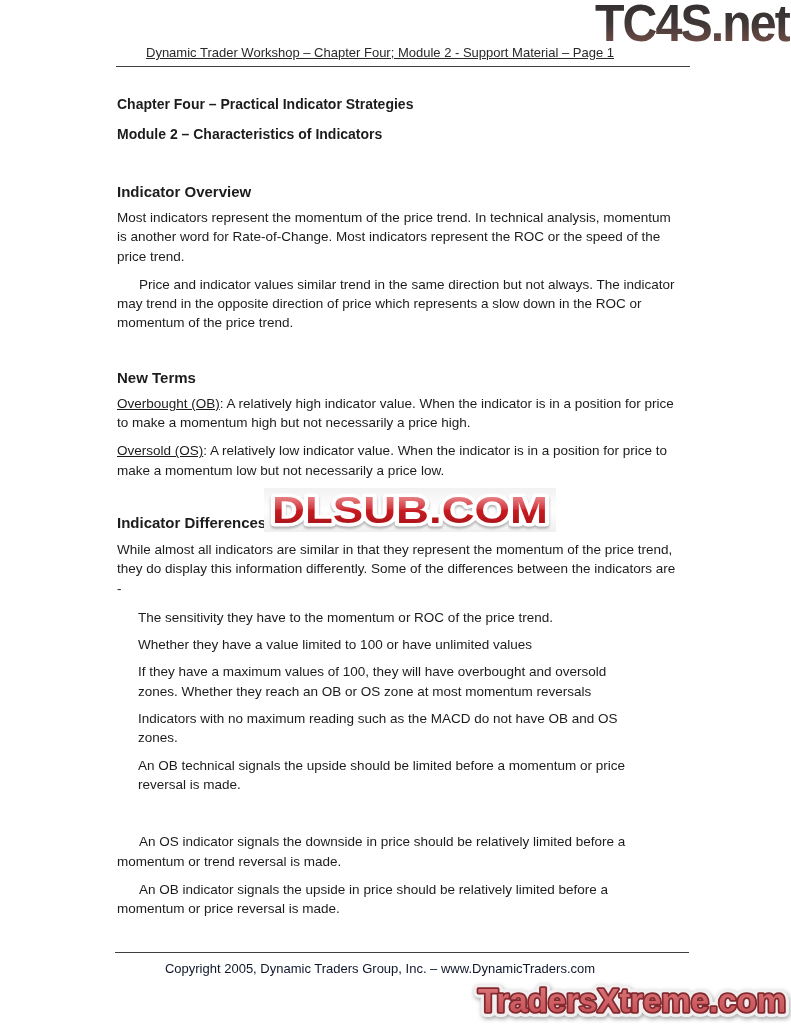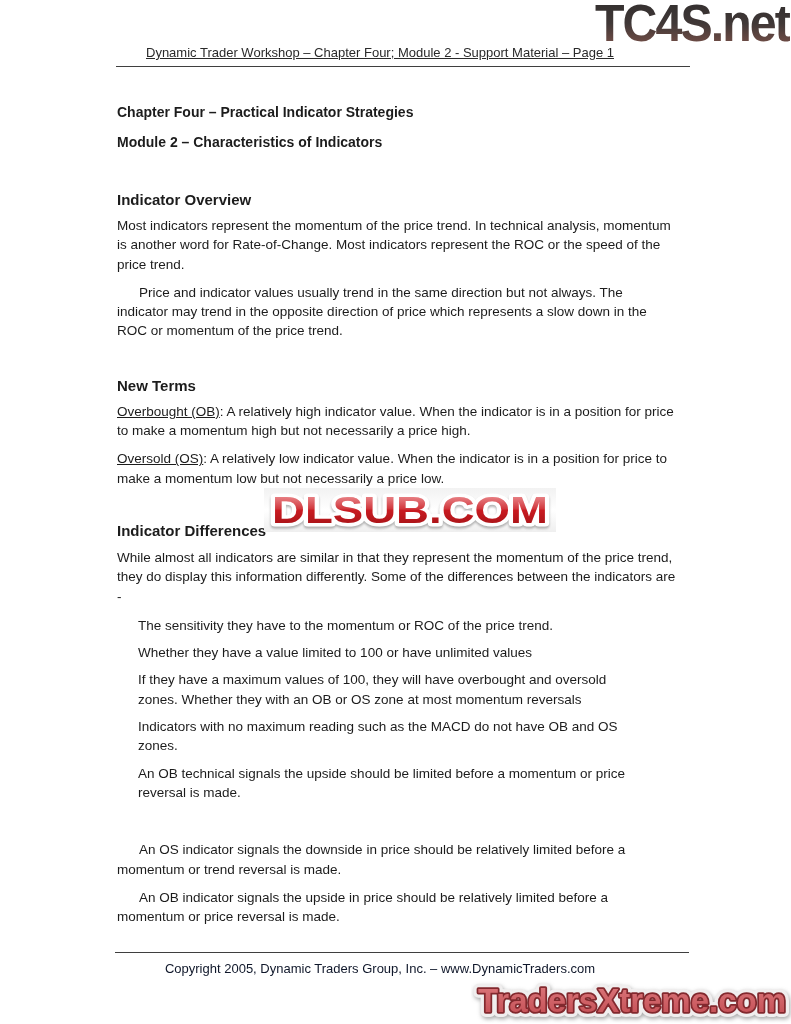--- a/index.html
+++ b/index.html
@@ -15,21 +15,21 @@
   .header-title{
     position:absolute; top:45px; left:0; width:760px;
     text-align:center; font-size:13px; color:#2a2a2a;text-decoration:underline;
   }
   .header-rule{
     position:absolute; top:66px; left:116px; width:574px;
     border-top:1.5px solid #3f3f3f;
   }
   .tc4s-logo{ position:absolute; top:-4px; right:1px; }
   
-  .content{ position:absolute; left:117px; top:96px; width:560px; }
+  .content{ position:absolute; left:117px; top:88px; width:560px; }
   .doc-title{ font-size:14px; font-weight:bold; margin:8px 0 0 0; line-height:17px;}
   .doc-title.module{ margin-top:13px; }
   h3.sect{ font-size:15px; font-weight:bold; margin:0; line-height:17px; }
   .sect.overview{ margin-top:40px; }
   .sect.newterms{ margin-top:36px; }
   .sect.diff{ margin-top:34px; }
   p.body{ font-size:13.5px; line-height:19.3px; margin:8px 0 0 0; }
   p.body.follow{ margin-top:9px; }
   p.indent{ text-indent:22px; }
   .uterm{ text-decoration:underline; }
@@ -71,33 +71,33 @@
     </svg>
   </div>
 
   <div class="content">
 
     <div class="doc-title">Chapter Four – Practical Indicator Strategies</div>
     <div class="doc-title module">Module 2 – Characteristics of Indicators</div>
 
     <h3 class="sect overview">Indicator Overview</h3>
     <p class="body">Most indicators represent the momentum of the price trend. In technical analysis, momentum is another word for Rate-of-Change. Most indicators represent the ROC or the speed of the price trend.</p>
-    <p class="body follow indent">Price and indicator values usually trend in the same direction but not always. The indicator may trend in the opposite direction of price which represents a slow down in the ROC or momentum of the price trend.</p>
+    <p class="body follow indent">Price and indicator values similar trend in the same direction but not always. The indicator may trend in the opposite direction of price which represents a slow down in the ROC or momentum of the price trend.</p>
 
     <h3 class="sect newterms">New Terms</h3>
     <p class="body"><span class="uterm">Overbought (OB)</span><span>: A relatively high indicator value. When the indicator is in a position for price to make a momentum high but not necessarily a price high.</span></p>
     <p class="body follow"><span class="uterm">Oversold (OS)</span><span>: A relatively low indicator value. When the indicator is in a position for price to make a momentum low but not necessarily a price low.</span></p>
 
     <h3 class="sect diff">Indicator Differences</h3>
     <p class="body follow">While almost all indicators are similar in that they represent the momentum of the price trend, they do display this information differently. Some of the differences between the indicators are -</p>
 
     <div class="diff-list">
       <p>The sensitivity they have to the momentum or ROC of the price trend.</p>
       <p>Whether they have a value limited to 100 or have unlimited values</p>
-      <p>If they have a maximum values of 100, they will have overbought and oversold zones. Whether they with an OB or OS zone at most momentum reversals</p>
+      <p>If they have a maximum values of 100, they will have overbought and oversold zones. Whether they reach an OB or OS zone at most momentum reversals</p>
       <p>Indicators with no maximum reading such as the MACD do not have OB and OS zones.</p>
       <p>An OB technical signals the upside should be limited before a momentum or price reversal is made.</p>
     </div>
 
     <p class="body closing1 indent">An OS indicator signals the downside in price should be relatively limited before a momentum or trend reversal is made.</p>
     <p class="body follow indent">An OB indicator signals the upside in price should be relatively limited before a momentum or price reversal is made.</p>
   </div>
 
   <div class="watermark">
     <svg width="292" height="48" viewBox="0 0 292 48">

